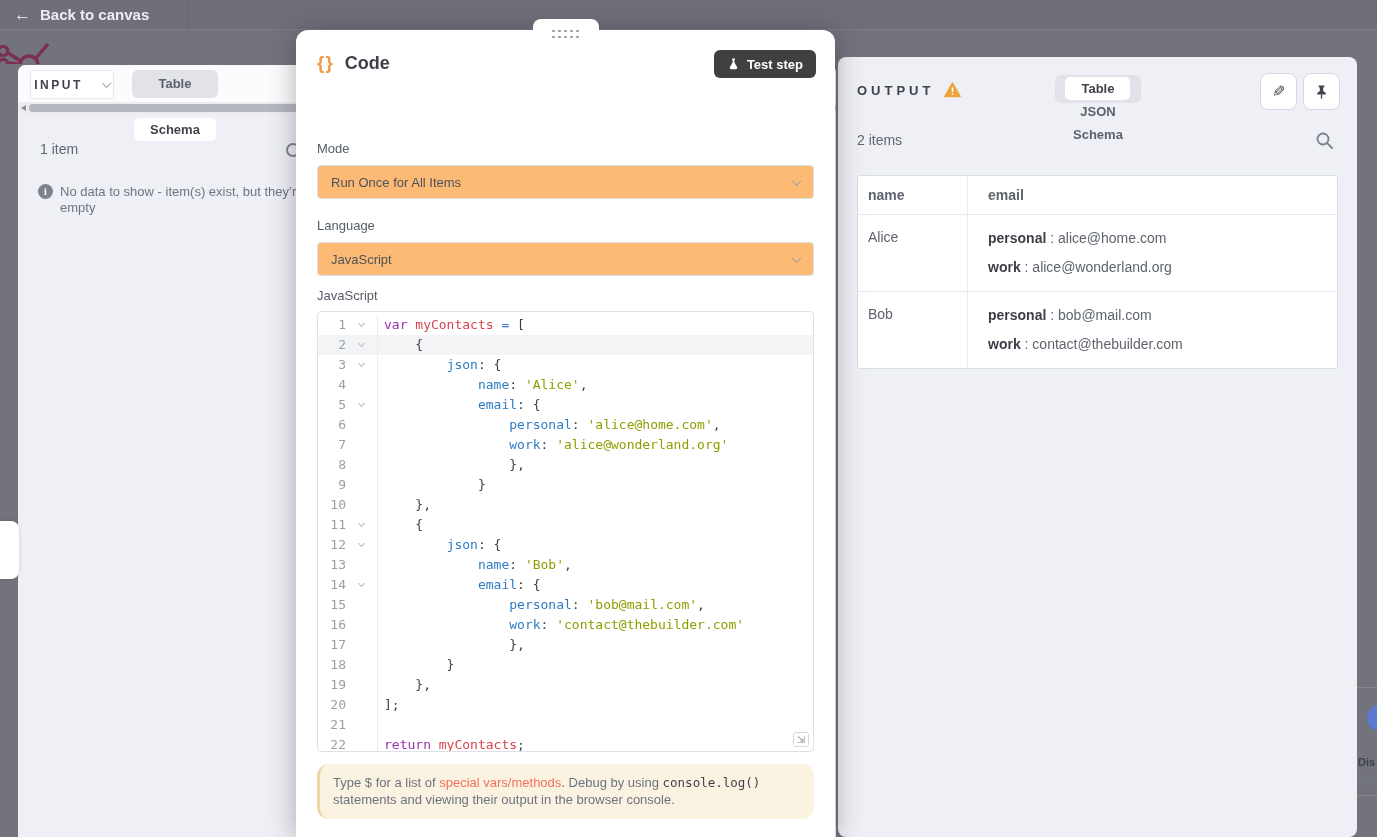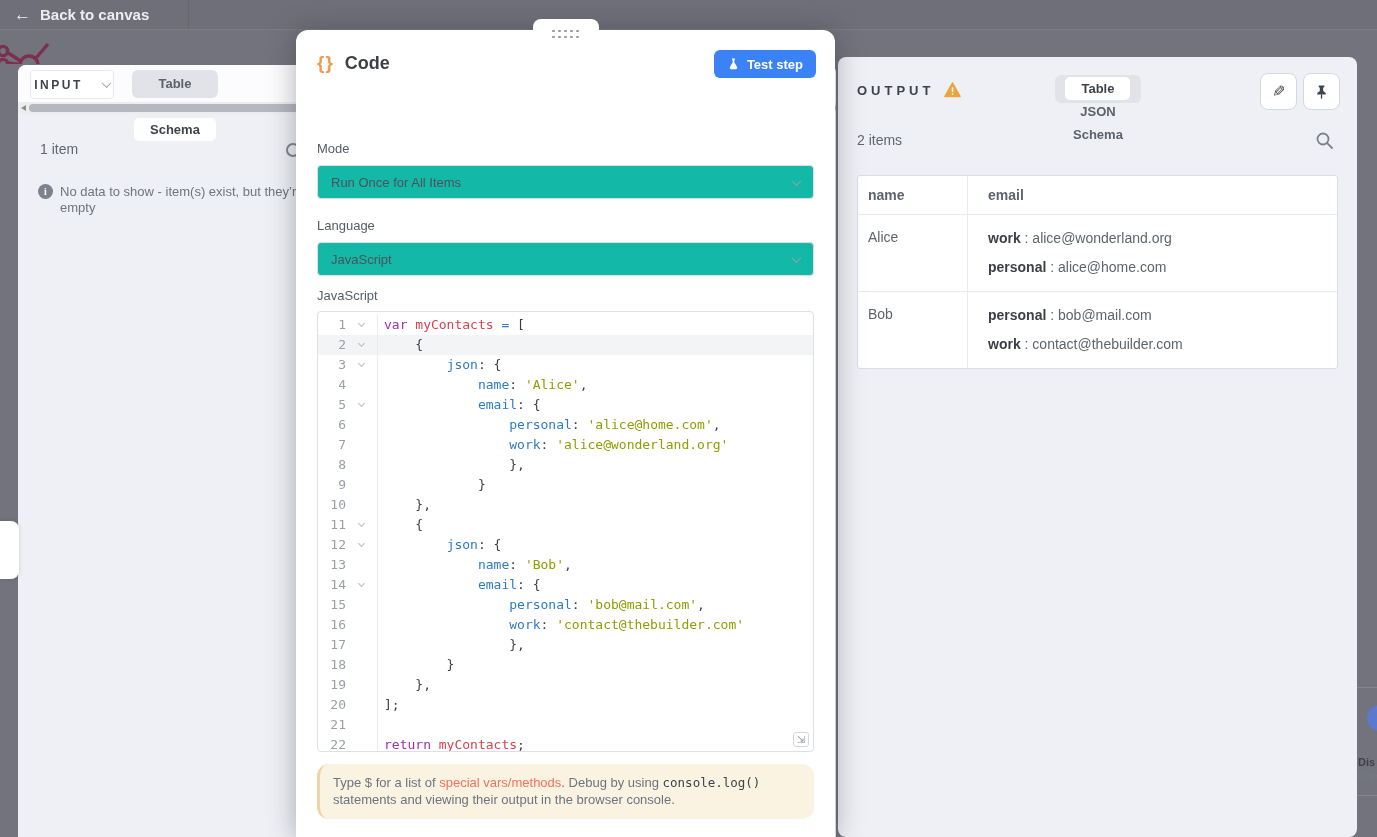--- a/index.html
+++ b/index.html
@@ -49,32 +49,32 @@
   #modal { position:absolute; left:296px; top:30px; width:539px; height:807px; background:#fff;
            border-radius:12px 12px 0 0; box-shadow:0 2px 28px rgba(35,35,45,.35); z-index:5; }
   .drag-handle { position:absolute; left:50%; top:-11px; transform:translateX(-50%); width:66px; height:22px;
                  background:#fff; border-radius:8px 8px 0 0; display:flex; align-items:flex-end;
                  justify-content:center; padding-bottom:3px; cursor:grab; }
   .dots { display:grid; grid-template-columns:repeat(5,2.5px); grid-template-rows:repeat(2,2.5px); gap:3.5px; }
   .dots i { background:#9496a0; border-radius:50%; }
   .modal-title-row { position:absolute; left:21px; top:22px; display:flex; align-items:center; gap:11px; }
   .brace-icon { color:#ef9b4a; font-size:19px; font-weight:700; letter-spacing:1px; }
   .modal-title { font-size:18px; font-weight:700; color:#3c3f46; }
-  .test-btn { position:absolute; right:19px; top:20px; height:28px; padding:0 13px; background:#3b82f6;
+  .test-btn { position:absolute; right:19px; top:20px; height:28px; padding:0 13px; background:#404040;
               border:none; border-radius:6px; color:#fff; font-size:13px; font-weight:700;
               display:flex; align-items:center; gap:7px; cursor:pointer; font-family:inherit; }
   .modal-tabs { position:absolute; left:0; top:60px; width:100%; height:36px; border-bottom:1px solid #e9ebef; }
   .mtab { position:absolute; top:3px; font-size:15px; cursor:pointer; }
   .mtab.params { left:21px; color:#f3705e; font-weight:700; }
   .mtab.params::after { content:""; position:absolute; left:0; right:-1px; bottom:-12px; height:2.5px; background:#f3705e; }
   .mtab.docs { left:140px; color:#585e68; font-weight:400; }
   .gear { position:absolute; right:18px; top:0px; font-family:"DejaVu Sans",sans-serif; font-size:18px; color:#737882; cursor:pointer; }
 
   .field-label { position:absolute; left:21px; font-size:13px; color:#555d69; }
-  .select-box { position:absolute; left:21px; width:497px; height:34px; background:#14b8a6; border:1px solid #dbdfe6;
+  .select-box { position:absolute; left:21px; width:497px; height:34px; background:#fdba74; border:1px solid #dbdfe6;
                 border-radius:4px; display:flex; align-items:center; padding:0 13px; cursor:pointer; }
   .select-box .val { font-size:13px; color:#4c525c; flex:1; }
 
   
   .editor { position:absolute; left:21px; top:281px; width:497px; height:441px; background:#fff;
             border:1px solid #dde0e7; border-radius:4px; overflow:hidden;
             font-family:"DejaVu Sans Mono", monospace; font-size:13px; padding-top:3px; }
   .cm-line { display:flex; height:20px; line-height:20px; white-space:pre; }
   .cm-line.active { background:#f3f4f6; }
   .gutter { flex:0 0 60px; display:flex; border-right:1px solid #ececf0; }
@@ -286,22 +286,22 @@
 
   <div class="out-table">
     <div class="tr hdr">
       <div class="td-name th">name</div>
       <div class="td-email th">email</div>
     </div>
     <div id="table-body">
         <div class="tr body-row">
           <div class="td-name">Alice</div>
           <div class="td-email">
+            <div class="kv"><b>personal</b> : alice@home.com</div>
             <div class="kv"><b>work</b> : alice@wonderland.org</div>
-            <div class="kv"><b>personal</b> : alice@home.com</div>
           </div>
         </div>
         <div class="tr body-row">
           <div class="td-name">Bob</div>
           <div class="td-email">
             <div class="kv"><b>personal</b> : bob@mail.com</div>
             <div class="kv"><b>work</b> : contact@thebuilder.com</div>
           </div>
         </div>
       </div>

